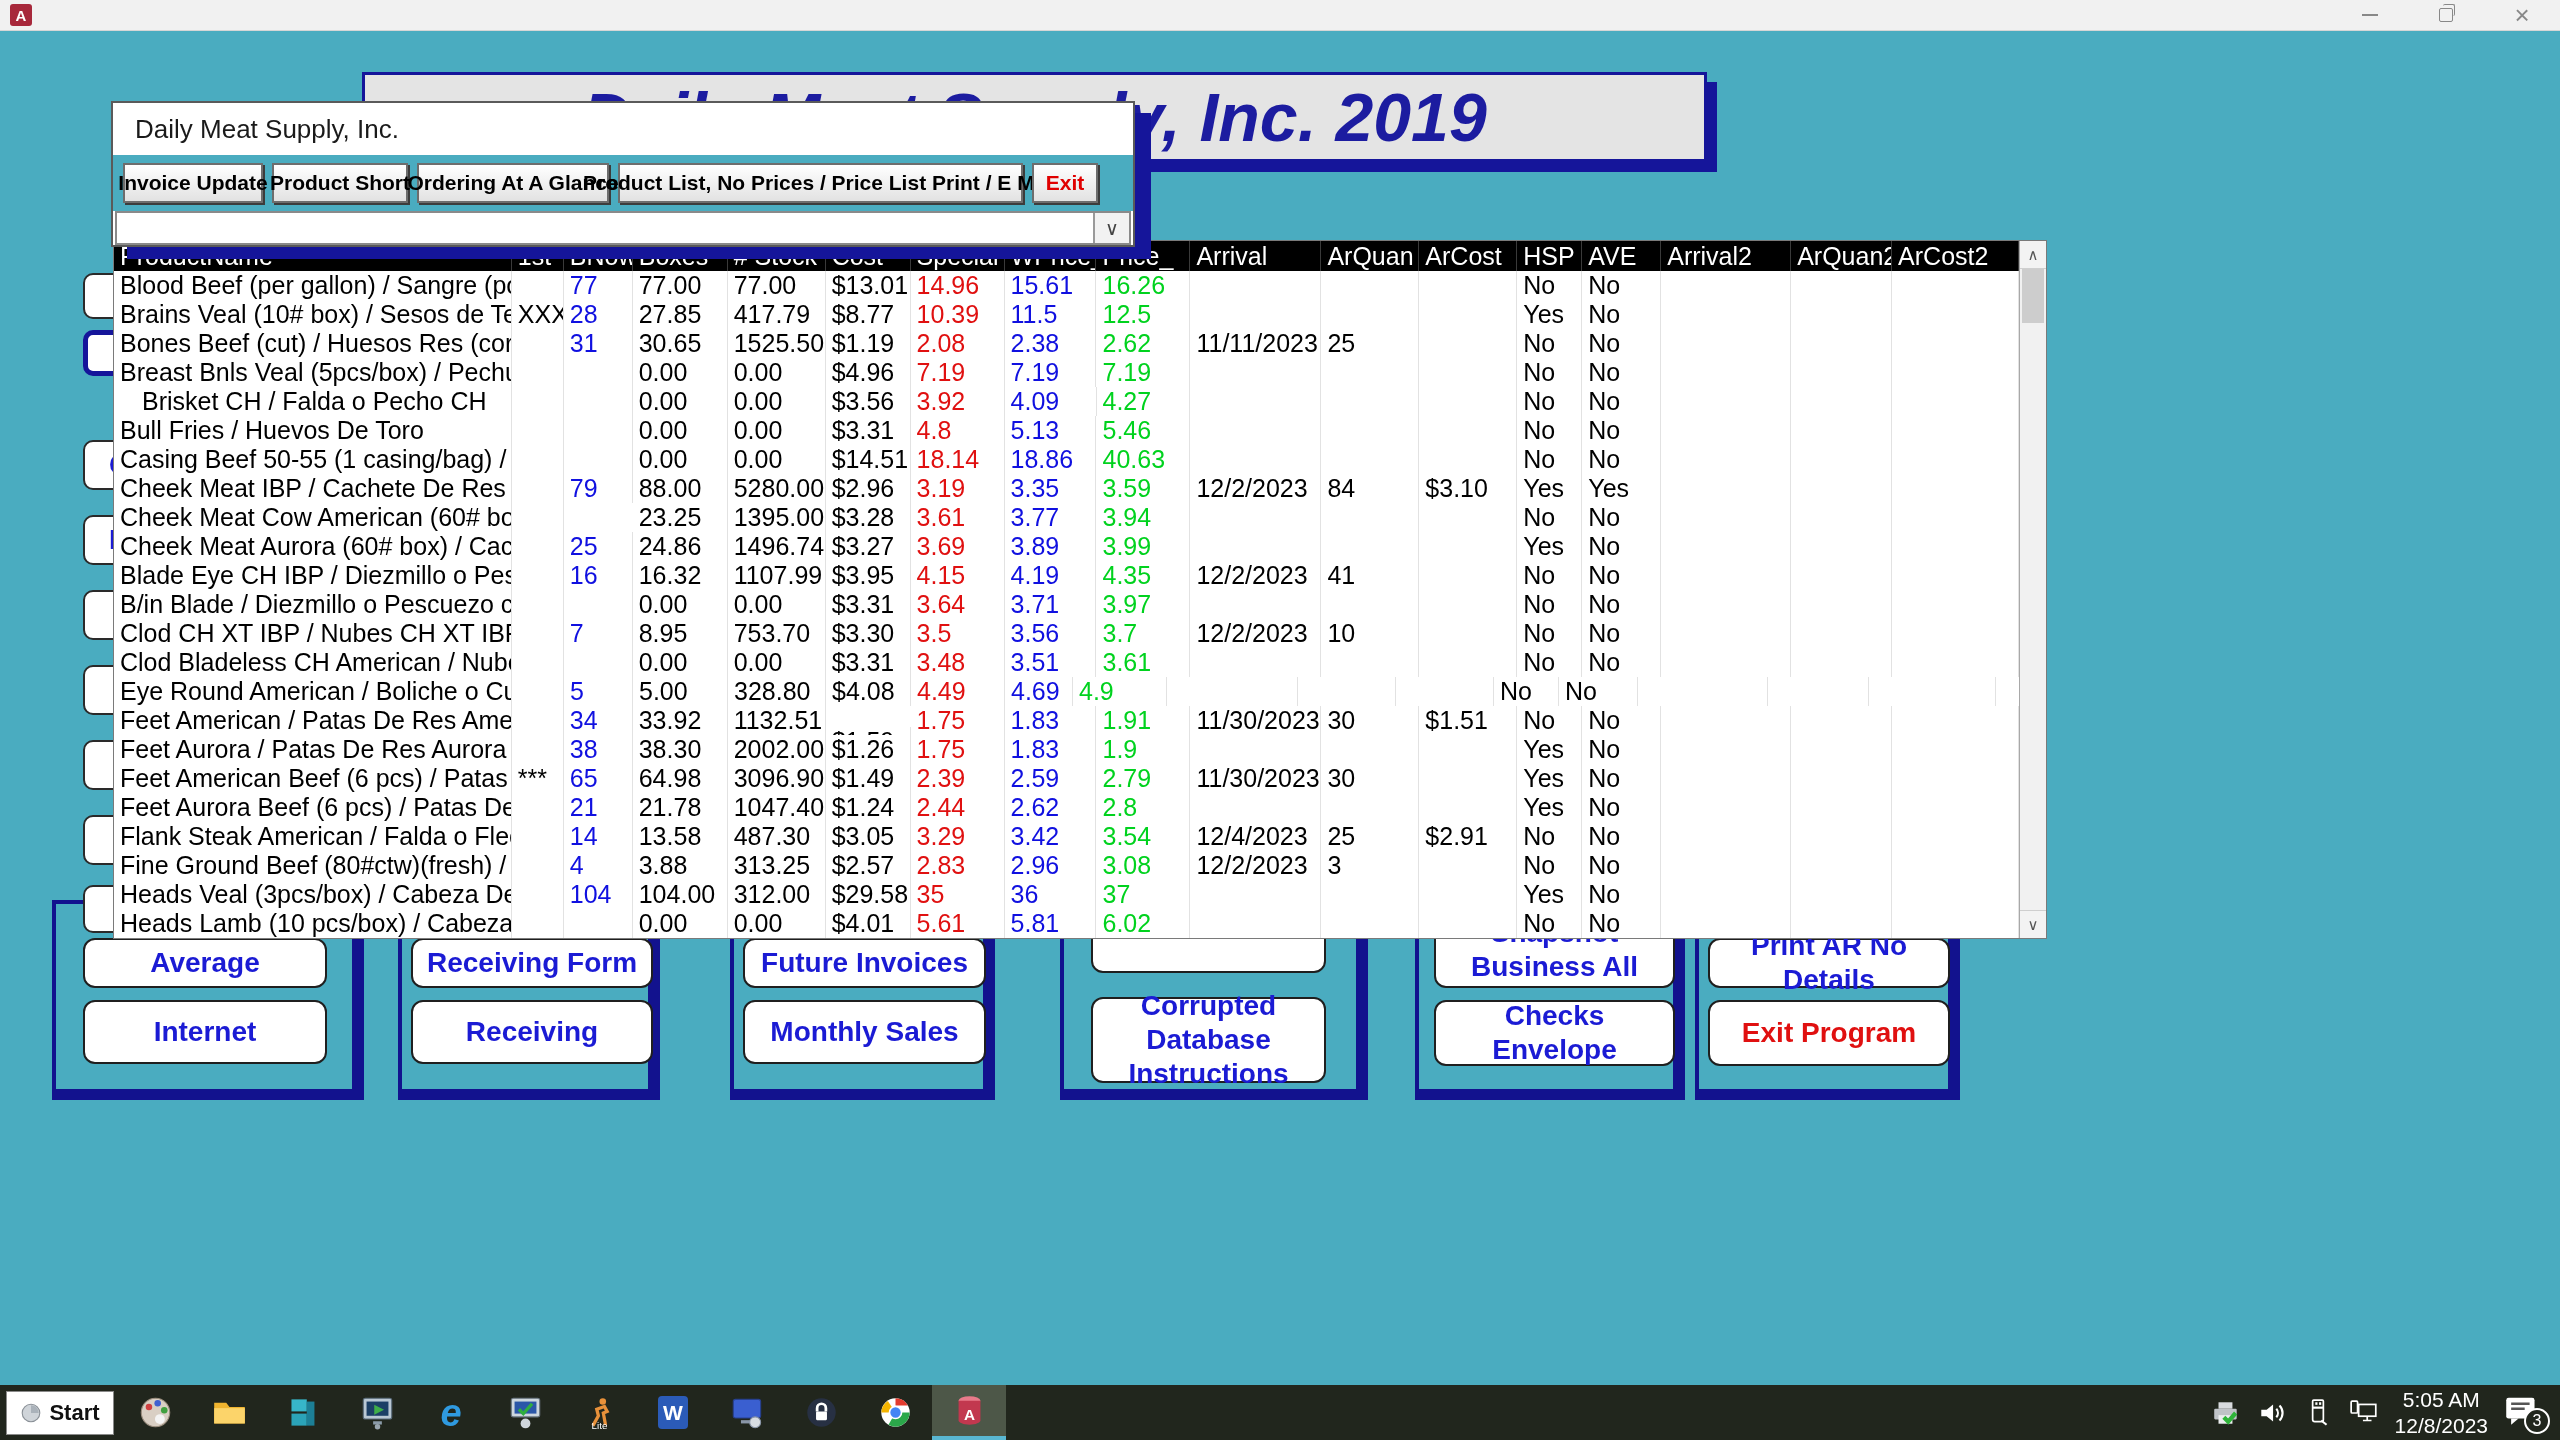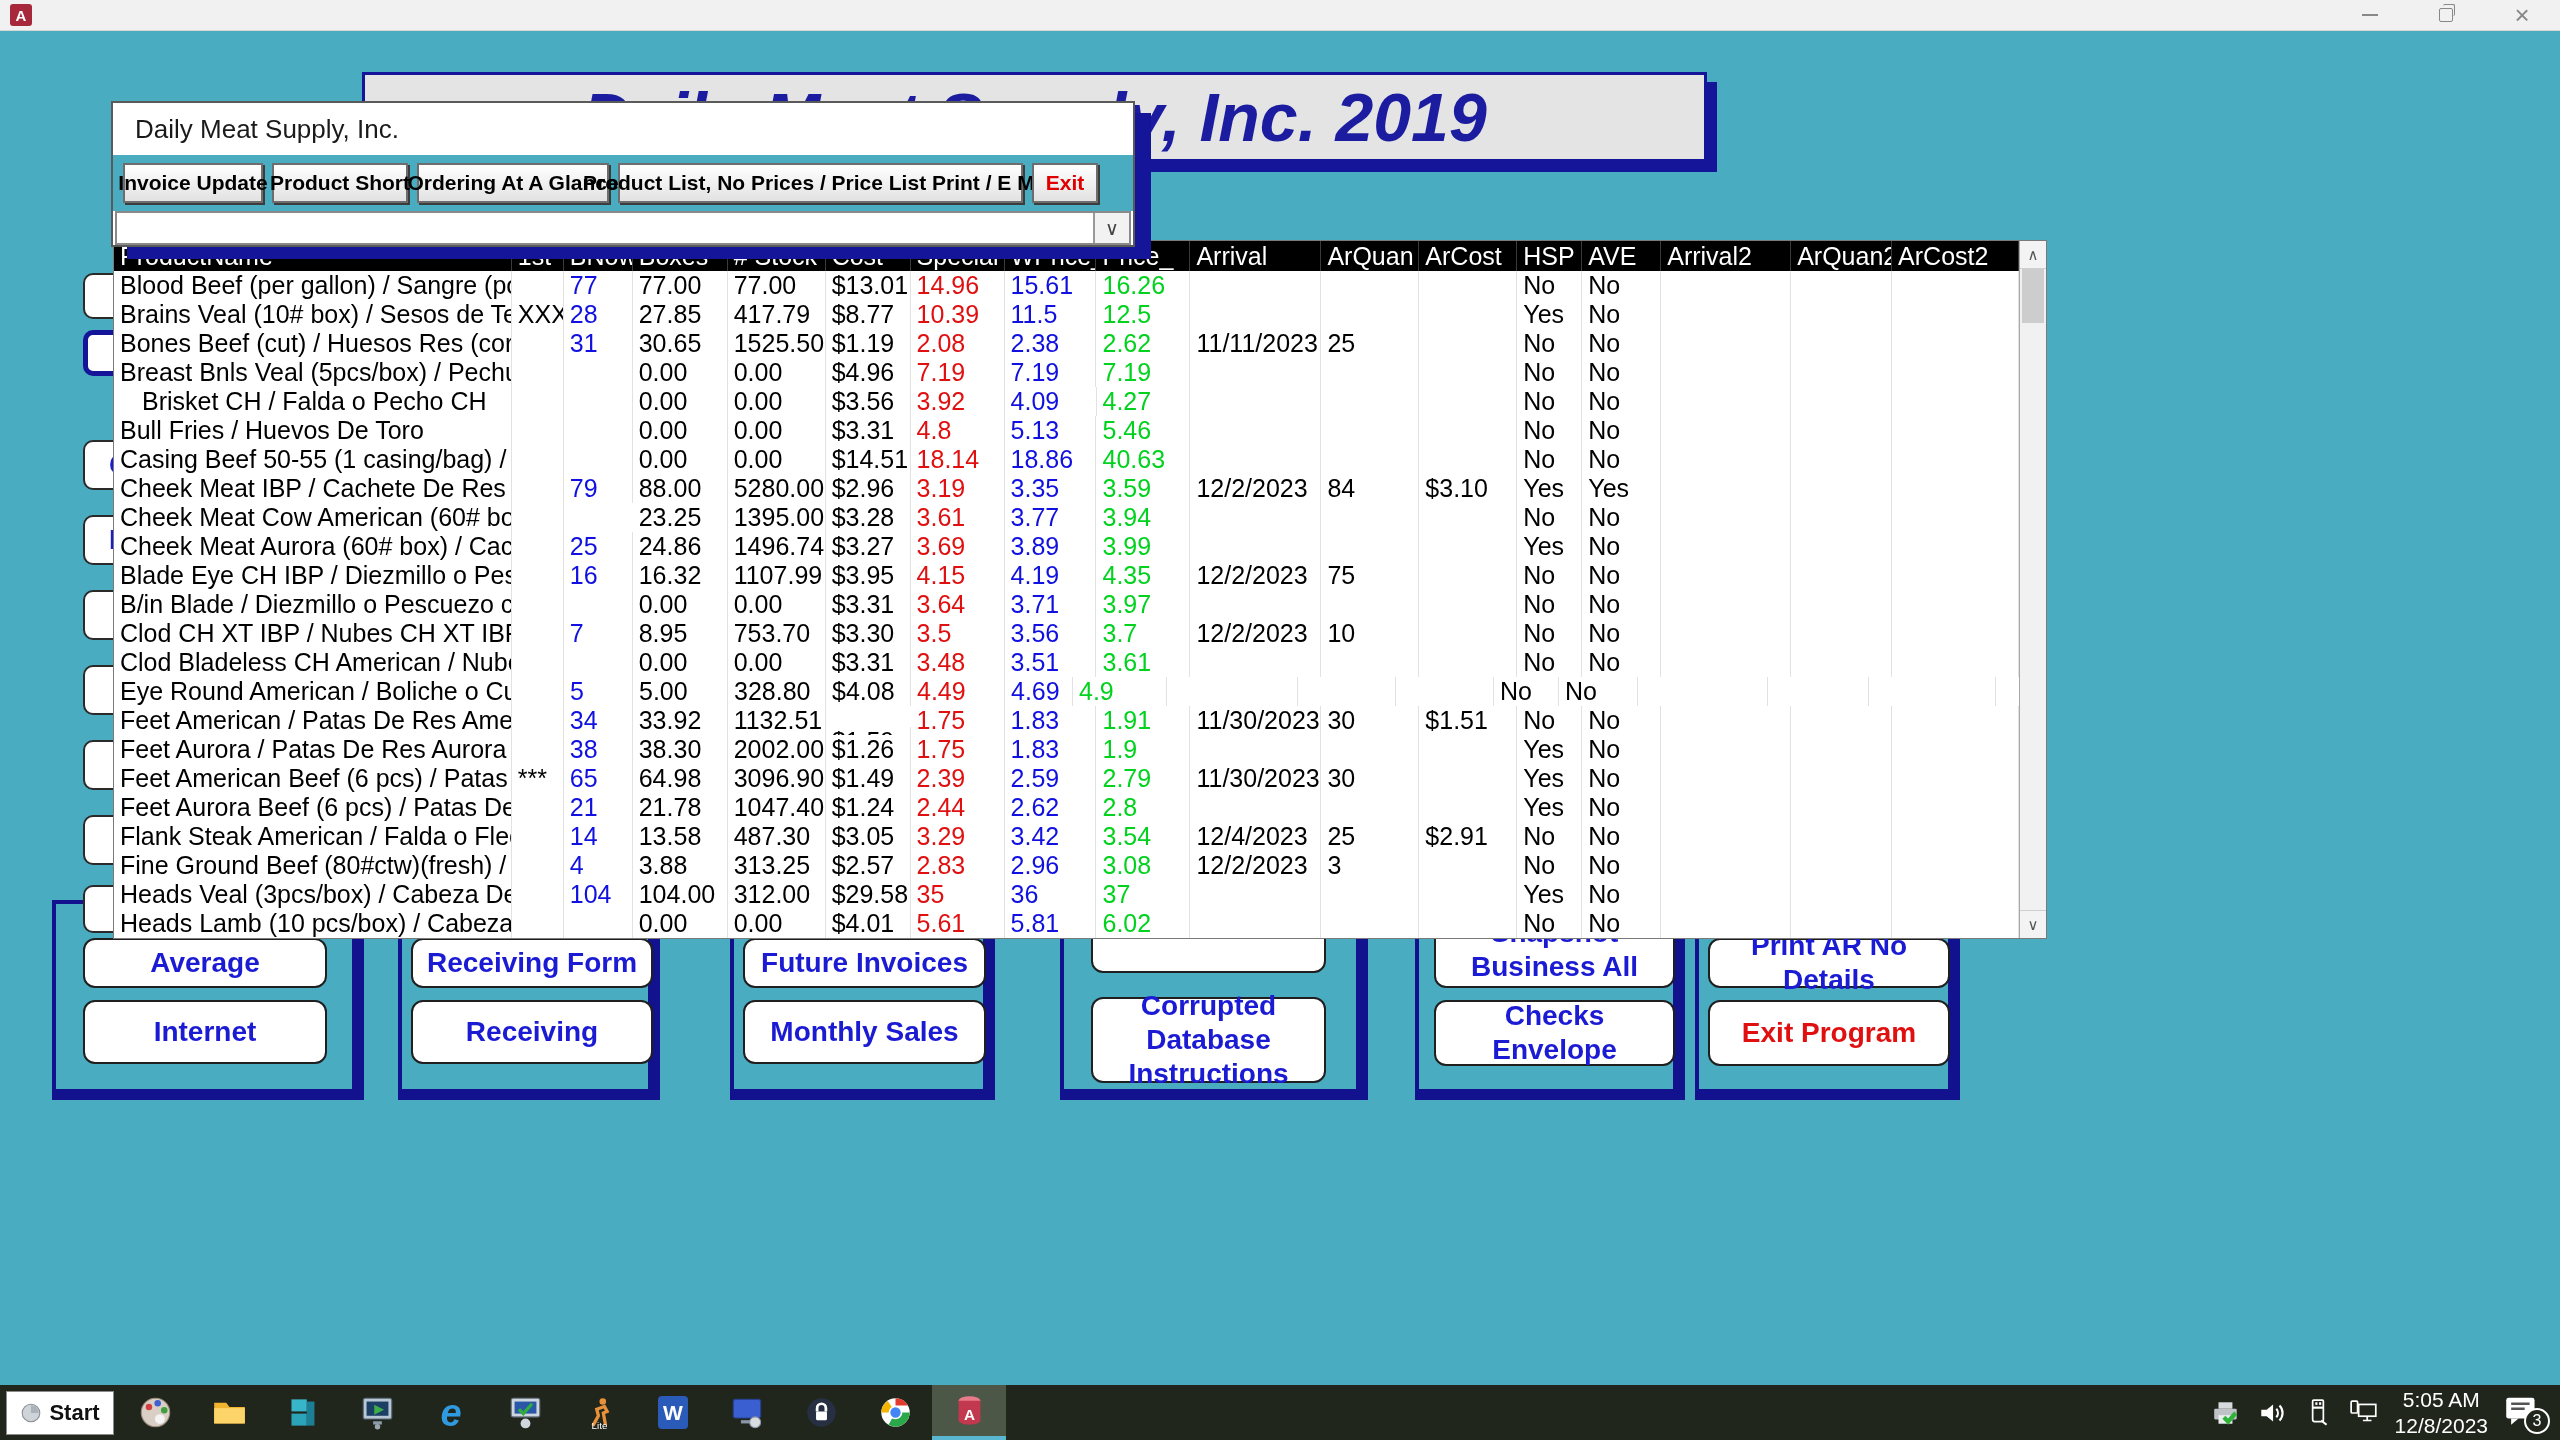--- a/index.html
+++ b/index.html
@@ -402,21 +402,21 @@
             <div class="td" style="width: 398px;">Blade Eye CH IBP / Diezmillo o Pesc</div>
             <div class="td" style="width: 52px;"></div>
             <div class="td t-blue" style="width: 69px;">16</div>
             <div class="td" style="width: 95px;">16.32</div>
             <div class="td" style="width: 98px;">1107.99</div>
             <div class="td" style="width: 85px;">$3.95</div>
             <div class="td t-red" style="width: 94px;">4.15</div>
             <div class="td t-blue" style="width: 92px;">4.19</div>
             <div class="td t-green" style="width: 94px;">4.35</div>
             <div class="td" style="width: 131px;">12/2/2023</div>
-            <div class="td" style="width: 98px;">75</div>
+            <div class="td" style="width: 98px;">41</div>
             <div class="td" style="width: 98px;"></div>
             <div class="td" style="width: 65px;">No</div>
             <div class="td" style="width: 79px;">No</div>
             <div class="td" style="width: 130px;"></div>
             <div class="td" style="width: 101px;"></div>
             <div class="td" style="width: 127px;"></div>
           </div>
           <div class="tr">
             <div class="td" style="width: 398px;">B/in Blade / Diezmillo o Pescuezo co</div>
             <div class="td" style="width: 52px;"></div>

